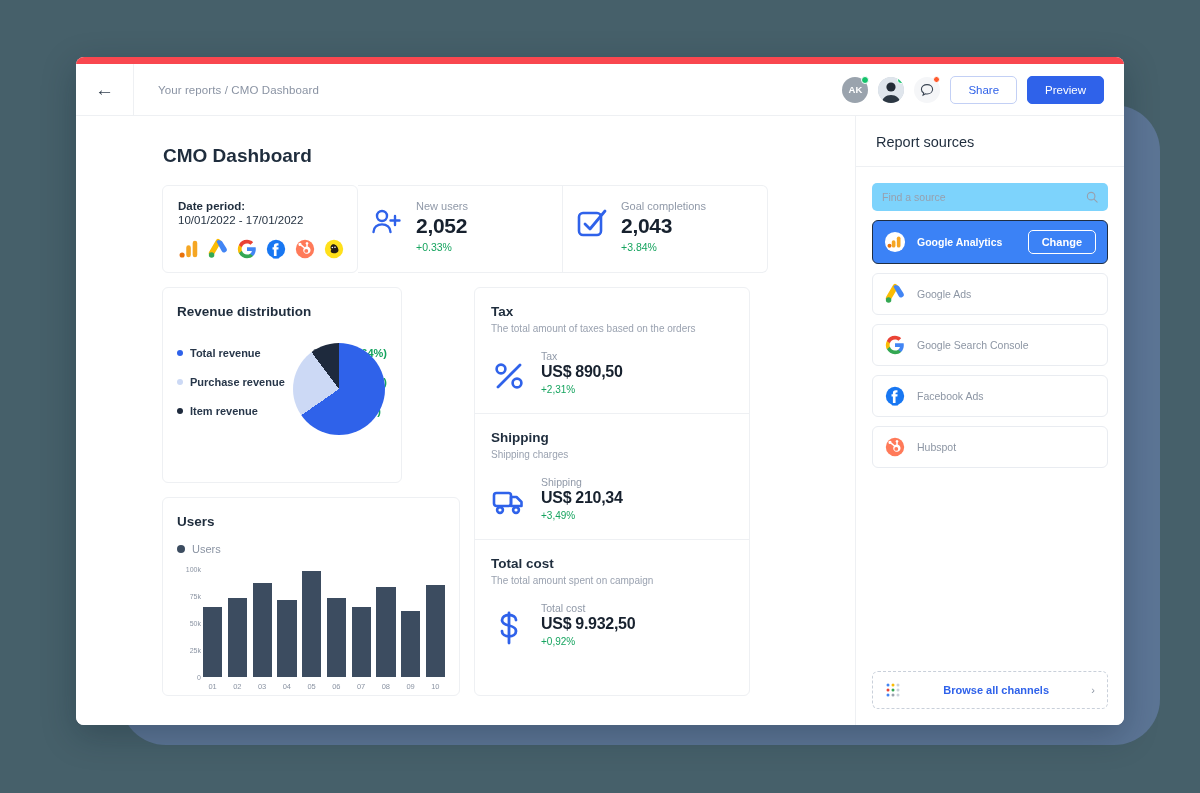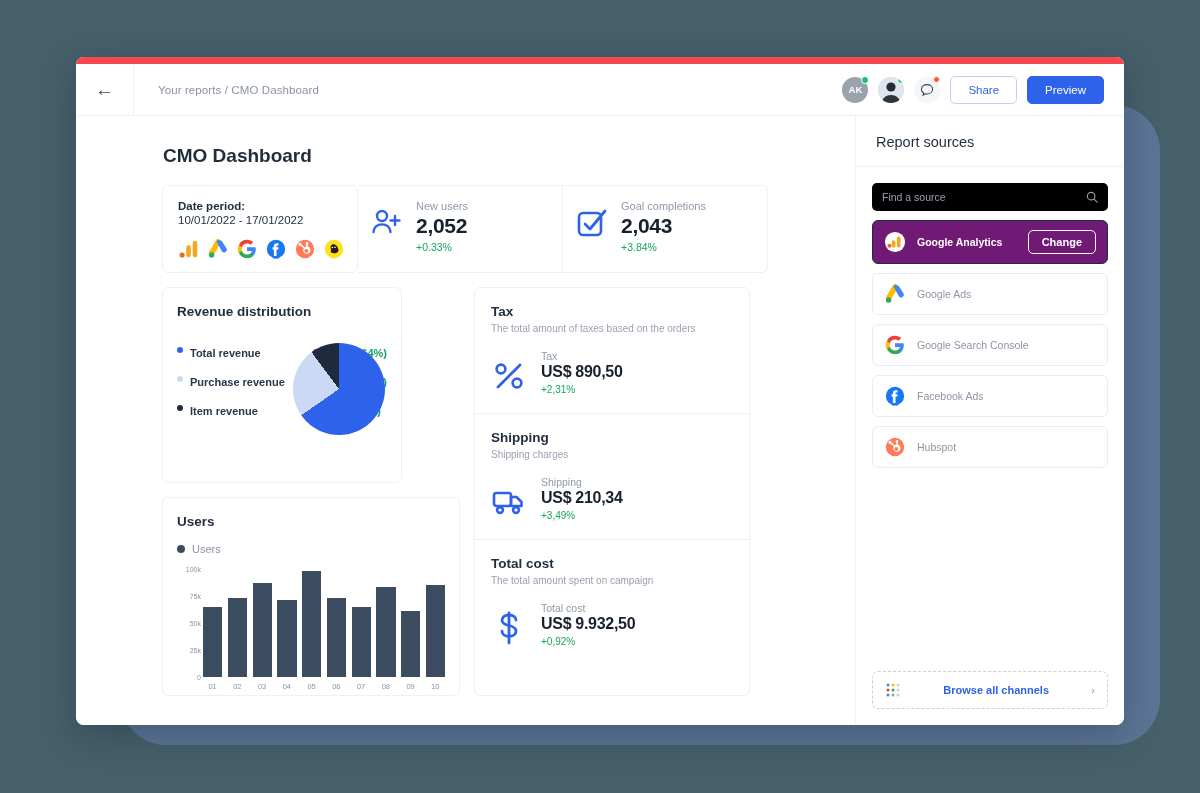--- a/index.html
+++ b/index.html
@@ -106,21 +106,21 @@
   .kpi-val { font-size: 21px; font-weight: bold; color: #17212e; margin-top: 2px; letter-spacing: -.3px; }
   .kpi-delta { font-size: 10.5px; color: #16a45f; margin-top: 3px; }
 
   
   .lower { display: flex; margin-left: 86px; margin-top: 14px; }
   .panel { border: 1px solid #eef0f3; border-radius: 6px; background: #fff; }
 
   
   .rev { width: 240px; padding: 16px 14px 18px 14px; position: relative; height: 196px; }
   .rev h3 { font-size: 13.5px; font-weight: bold; color: #1f2d3d; }
-  .legrow { display: flex; align-items: flex-start; margin-top: 17px; font-size: 11px; }
+  .legrow { display: flex; align-items: center; margin-top: 17px; font-size: 11px; }
   .legrow:first-of-type { margin-top: 28px; }
   .ldot { width: 6px; height: 6px; border-radius: 50%; margin-right: 7px; flex: none; }
   .lname { font-weight: bold; color: #28374a; width: 123px; }
   .lval { color: #4d5a6b; }
   .lpct { color: #16a45f; font-weight: bold; }
   .pie {
     position: absolute; right: 16px; top: 55px;
     width: 92px; height: 92px; border-radius: 50%;
   }
 
@@ -149,34 +149,34 @@
   .m-ico { width: 36px; height: 36px; flex: none; color: #2f62ea; margin-top: 8px; }
   .m-lab { font-size: 10.5px; color: #9099a8; }
   .m-val { font-size: 16px; font-weight: bold; color: #17212e; margin-top: 1px; letter-spacing: -.3px; }
   .m-delta { font-size: 10px; color: #16a45f; margin-top: 3px; }
 
   
   .rs-head { padding: 18px 20px 16px 20px; border-bottom: 1px solid #eef0f3; }
   .rs-head h2 { font-size: 14.5px; font-weight: normal; color: #1f2d3d; }
   .rs-body { padding: 16px 16px 0 16px; flex: 1; overflow: hidden; }
   .search {
-    display: flex; align-items: center; background: #000000; border-radius: 5px;
+    display: flex; align-items: center; background: #7dd3fc; border-radius: 5px;
     padding: 8px 10px; font-size: 10.5px; color: #97a0ae;
   }
   .search input {
     flex: 1; border: none; background: transparent; outline: none;
     font-size: 10.5px; color: #5b6676; font-family: "Liberation Sans", sans-serif;
   }
   .search input::placeholder { color: #97a0ae; }
   .src {
     display: flex; align-items: center; gap: 11px;
     border: 1px solid #e9ecf1; border-radius: 6px;
     padding: 9px 11px; margin-top: 9px; background: #fff;
   }
-  .src.active { background: #701a75; border-color: #1f2e43; }
+  .src.active { background: #3b82f6; border-color: #1f2e43; }
   .src-name { font-size: 10.5px; color: #8d96a4; flex: 1; }
   .src.active .src-name { color: #fff; font-weight: bold; }
   .change-btn {
     font-size: 11px; font-weight: bold; color: #fff; background: transparent;
     border: 1.5px solid #ffffff; border-radius: 5px; padding: 5px 13px;
     font-family: "Liberation Sans", sans-serif; cursor: pointer;
   }
   .rs-foot { padding: 0 16px 16px 16px; }
   .browse {
     display: flex; align-items: center; gap: 12px;

